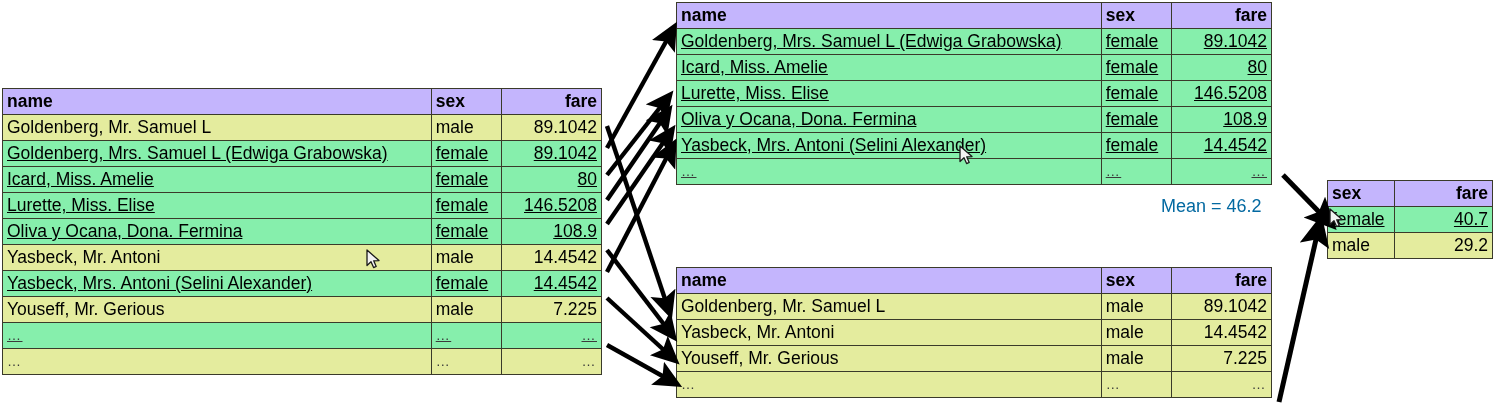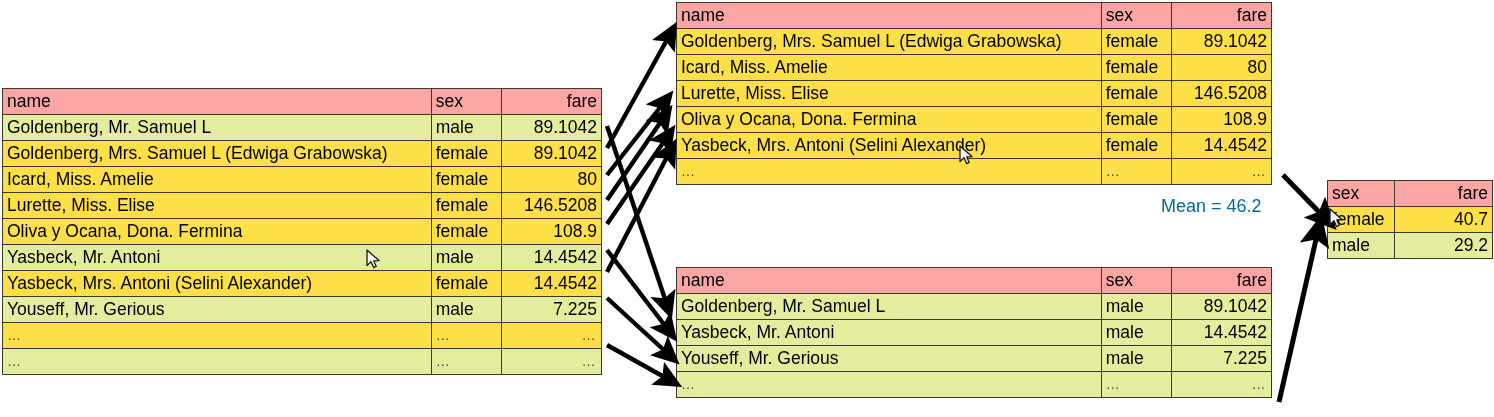--- a/index.html
+++ b/index.html
@@ -27,22 +27,22 @@
     border:1.3px solid #3a3a2a;
     padding:0 4px;
     height:25px;
     line-height:25px;
     white-space:nowrap;
     overflow:hidden;
     font-weight:normal;
     box-sizing:border-box;
   }
   table.dt th{
-    font-weight:normal;
-    background:#fca5a5;
+    font-weight:bold;
+    background:#c4b5fd;
   }
   table.dt th.l, table.dt td.l{text-align:left;}
   table.dt th.r, table.dt td.r{text-align:right;margin-left:11px;}
   tr.green td{background:#e4ec9e;}
   tr.pink  td{background:#fbd0d0;}
   td.dots{color:#3b3b3b;font-size:14px;letter-spacing:1.5px;}
 
   
   #main-table{left:2px;top:88px;width:600px;}
   #main-table .c-name{width:428px;}
@@ -80,21 +80,21 @@
   
   svg.arrows{
     position:absolute;left:0;top:0;
     width:1494px;height:417px;
     pointer-events:none;
   }
 
   
   .cursor{position:absolute;width:16px;height:22px;pointer-events:none;}
 </style>
-<style>tr.pink td{background:#fde047;}tr.green td{background:#e4ec9e;}table.dt td, table.dt th{border-color:#3a3a2a;}</style></head>
+<style>tr.pink td{background:#86efac;text-decoration:underline;}tr.green td{background:#e4ec9e;}table.dt td, table.dt th{border-color:#3a3a2a;}</style></head>
 <body>
 
 <div class="stage">
 
   <table class="dt" id="main-table">
     <colgroup>
         <col class="c-name">
         <col class="c-sex">
         <col class="c-fare">
       </colgroup>

